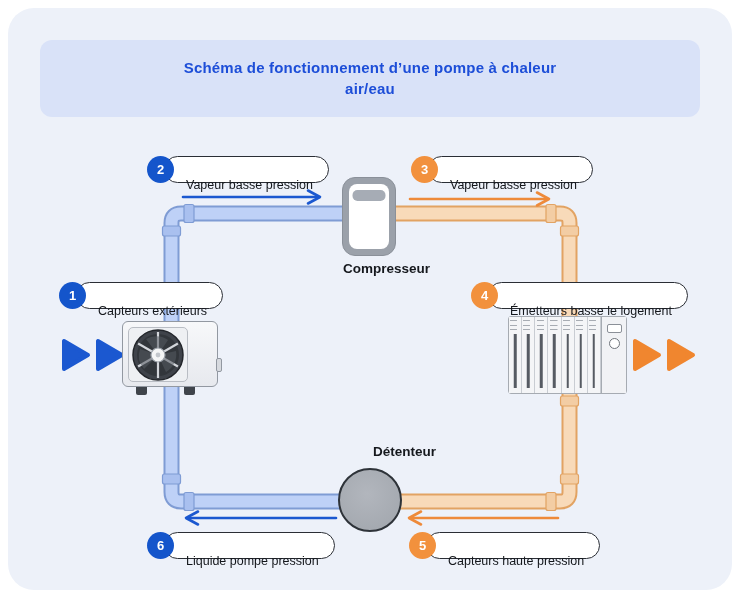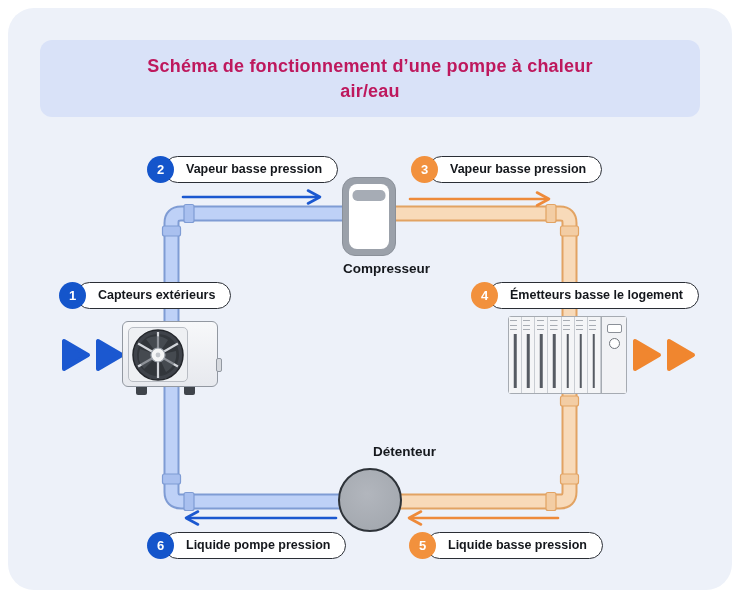--- a/index.html
+++ b/index.html
@@ -1,31 +1,31 @@
 <!DOCTYPE html>
 <html><head>
 <meta charset="utf-8">
 <style>
   * { margin:0; padding:0; box-sizing:border-box; }
   html,body { width:740px; height:598px; background:#ffffff; font-family:"Liberation Sans", sans-serif; }
   .stage { position:relative; width:740px; height:598px; background:#fff; overflow:hidden; }
   .panel { position:absolute; left:8px; top:8px; width:724px; height:582px; background:#edf1f9; border-radius:26px; }
   .banner { position:absolute; left:40px; top:40px; width:660px; height:77px; background:#d9e2f8; border-radius:12px;
             display:flex; flex-direction:column; align-items:center; justify-content:center; }
-  .banner .t { color:#be185d; font-weight:bold; font-size:18px; line-height:1.38; letter-spacing:.2px; text-align:center; }
+  .banner .t { color:#1d4ed8; font-weight:bold; font-size:15px; line-height:1.38; letter-spacing:.2px; text-align:center; }
   svg.flow { position:absolute; left:0; top:0; width:740px; height:598px; }
 
   
   .tag { position:absolute; display:flex; align-items:center; z-index:5; }
   .badge { width:27px; height:27px; border-radius:50%; color:#fff; font-weight:bold; font-size:13px;
            display:flex; align-items:center; justify-content:center; z-index:2; flex:0 0 27px; }
   .badge.blue { background:#1455cb; }
   .badge.orange { background:#f2913d; }
   .pill { margin-left:-10px; height:27px; line-height:24px; background:#ffffff; border:1.5px solid #2a2e35;
-          border-radius:14px; padding:0 15px 0 21px; font-weight:bold; font-size:12.5px; color:#14171c; white-space:nowrap; }
+          border-radius:14px; padding:16px 15px 0 21px; font-weight:normal; font-size:12.5px; color:#14171c; white-space:nowrap; }
 
   
   .compressor { position:absolute; left:342px; top:177px; width:54px; height:79px; background:#9ba1aa;
                 border:1px solid #8a9099; border-radius:13px; z-index:4; }
   .compressor .inner { position:absolute; left:6px; top:6px; right:6px; bottom:6px; background:#ffffff; border-radius:8px; }
   .compressor .slot { position:absolute; left:50%; transform:translateX(-50%); top:6px; width:33px; height:11px;
                       background:#a6acb5; border-radius:5px; }
   .devlabel { position:absolute; font-weight:bold; font-size:13.5px; color:#15181d; text-align:right; z-index:5; }
 
   
@@ -194,19 +194,19 @@
   <div class="tag" style="left:411px; top:156px;">
     <span class="badge orange">3</span>
     <span class="pill">Vapeur basse pression</span>
   </div>
   <div class="tag" style="left:471px; top:282px;">
     <span class="badge orange">4</span>
     <span class="pill">Émetteurs basse le logement</span>
   </div>
   <div class="tag" style="left:409px; top:532px;">
     <span class="badge orange">5</span>
-    <span class="pill">Liquide basse pression</span>
+    <span class="pill">Capteurs haute pression</span>
   </div>
   <div class="tag" style="left:147px; top:532px;">
     <span class="badge blue">6</span>
     <span class="pill">Liquide pompe pression</span>
   </div>
 </div>
 
 </body></html>

